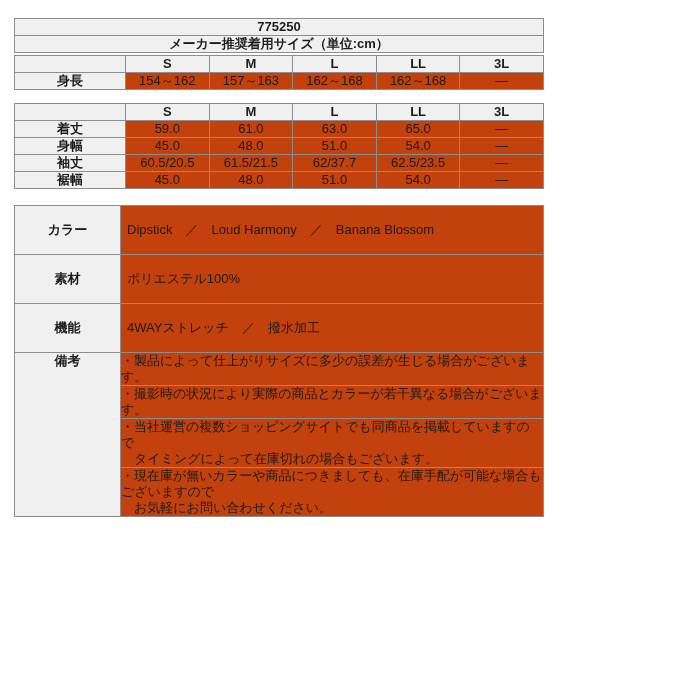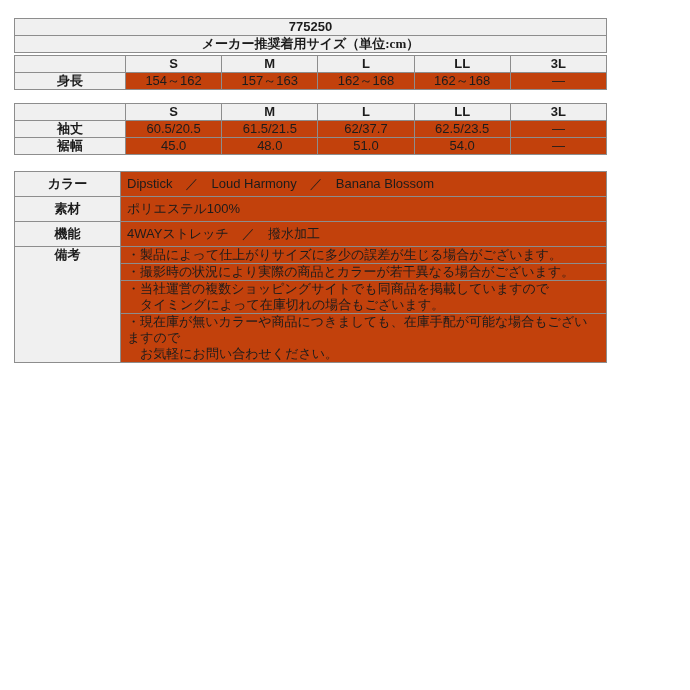--- a/index.html
+++ b/index.html
@@ -1,48 +1,48 @@
 <!DOCTYPE html>
 <html><head>
 <meta charset="utf-8">
 <style>
   html,body{margin:0;padding:0;}
   body{
     width:690px;height:690px;background:#ffffff;
     font-family:"Liberation Sans","DejaVu Sans",sans-serif;
     color:#1c1c1c;-webkit-font-smoothing:antialiased;
   }
-  .wrap{position:absolute;left:14px;top:18px;width:593px;}
+  .wrap{position:absolute;left:14px;top:18px;width:530px;}
   .block{margin-bottom:13px;}
   
   .title-box{
     border:1px solid #8d8d8d;background:#f0f0f0;
     text-align:center;font-weight:bold;font-size:13px;
   }
   .title-row{height:16px;line-height:16px;overflow:hidden;}
-  .title-row + .title-row{border-top:1px solid #8d8d8d;font-family:Liberation Serif, serif;}
+  .title-row + .title-row{border-top:1px solid #8d8d8d;}
   
   table.grid{
     border-collapse:collapse;width:100%;table-layout:fixed;
     margin-top:2px;font-size:13px;
   }
   table.grid th,table.grid td{
     border:1px solid #8d8d8d;height:16px;line-height:16px;
     padding:0;text-align:center;overflow:hidden;
   }
   table.grid th{background:#f0f0f0;font-weight:bold;}
   table.grid td{background:#c2410c;font-weight:normal;}
   
   table.grid3{margin-top:16px;}
   table.grid3 td.spec-val{
-    text-align:left;padding:4px 6px;
+    text-align:left;padding:16px 6px;
   }
   table.grid3 th.notes-label{vertical-align:top;}
   table.grid3 td.note{
-    text-align:left;padding:0 6px;white-space:pre-line;
+    text-align:left;padding:0 0;white-space:pre-line;
   }
 </style>
 </head>
 <body>
 
 <div class="wrap">
 
   <div class="block">
     <div class="title-box">
       <div class="title-row">775250</div>
@@ -91,20 +91,36 @@
       <tbody>
           <tr>
         <th></th>
         <th>S</th>
         <th>M</th>
         <th>L</th>
         <th>LL</th>
         <th>3L</th>
       </tr>
       <tr>
+        <th>着丈</th>
+        <td>59.0</td>
+        <td>61.0</td>
+        <td>63.0</td>
+        <td>65.0</td>
+        <td>—</td>
+      </tr>
+      <tr>
+        <th>身幅</th>
+        <td>45.0</td>
+        <td>48.0</td>
+        <td>51.0</td>
+        <td>54.0</td>
+        <td>—</td>
+      </tr>
+      <tr>
         <th>袖丈</th>
         <td>60.5/20.5</td>
         <td>61.5/21.5</td>
         <td>62/37.7</td>
         <td>62.5/23.5</td>
         <td>—</td>
       </tr>
       <tr>
         <th>裾幅</th>
         <td>45.0</td>

